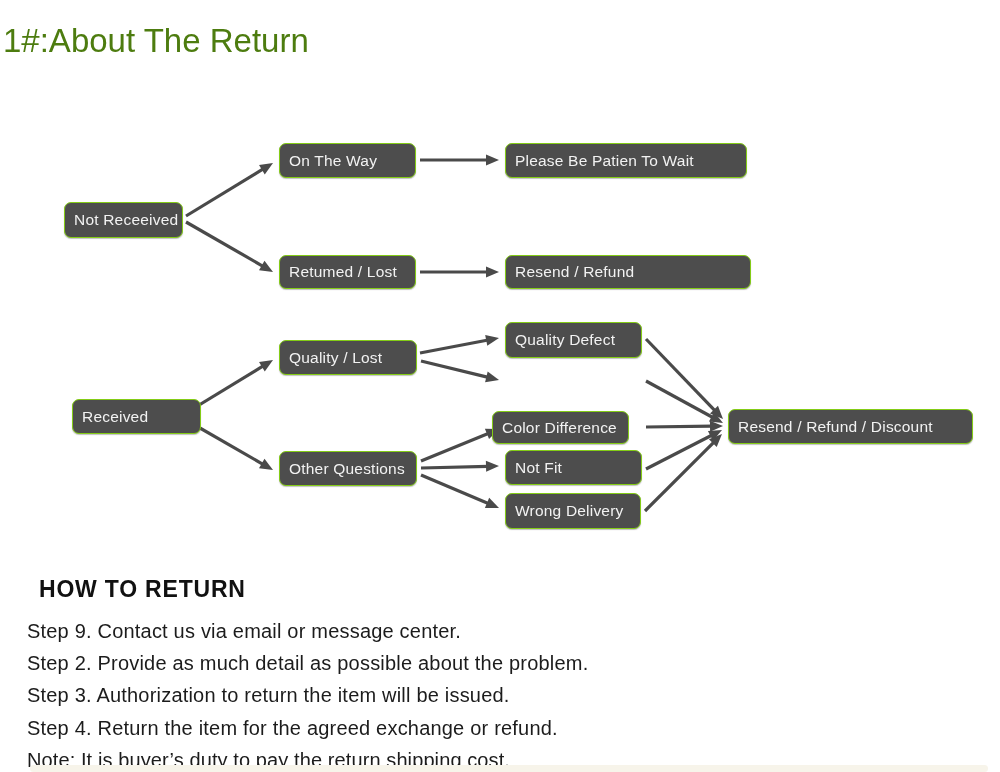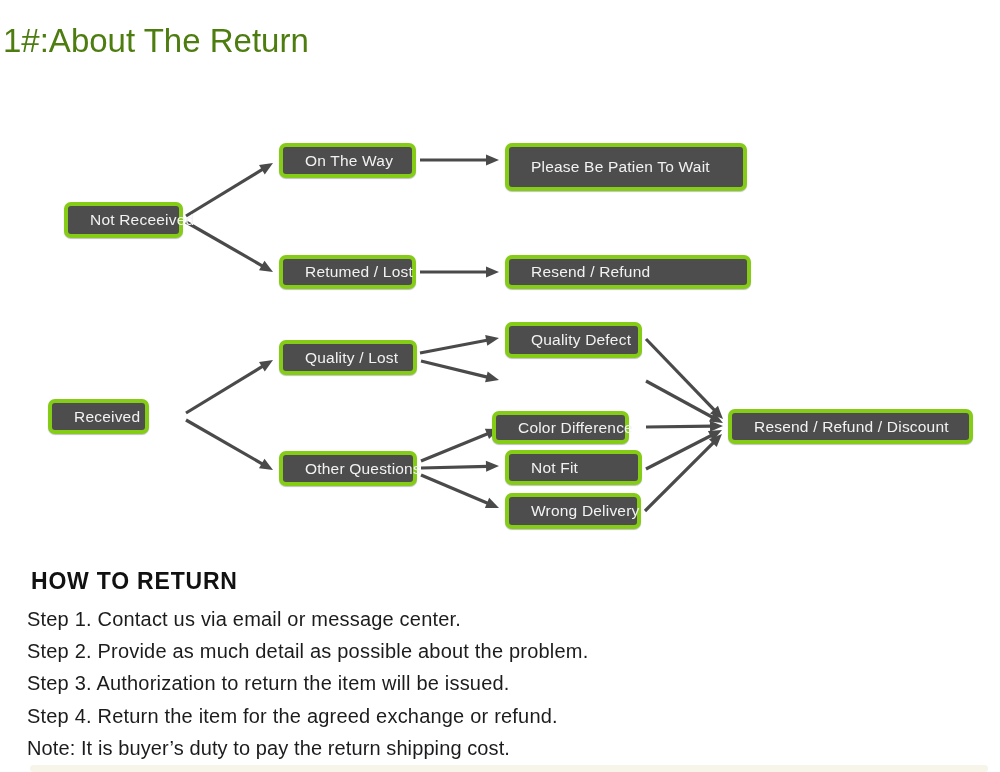--- a/index.html
+++ b/index.html
@@ -2,26 +2,26 @@
 <html><head>
 <meta charset="utf-8">
 <style>
   html,body{margin:0;padding:0;background:#ffffff;}
   #page{position:relative;width:1000px;height:772px;background:#ffffff;overflow:hidden;
         font-family:"Liberation Sans",sans-serif;}
   #page-title{position:absolute;left:3px;top:22px;font-size:33px;font-weight:500;
         color:#4d7c0f;letter-spacing:0px;white-space:nowrap;}
   #flow{position:absolute;left:0;top:0;width:1000px;height:772px;}
   #arrows{position:absolute;left:0;top:0;pointer-events:none;}
-  .node{position:absolute;box-sizing:border-box;background:#4d4d4d;border:4px solid #84cc16;
+  .node{position:absolute;box-sizing:border-box;background:#4d4d4d;border:1px solid #84cc16;
         border-radius:7px;color:#f2f2f2;font-size:15.5px;display:flex;align-items:center;
-        padding-left:22px;white-space:nowrap;letter-spacing:0.2px;
+        padding-left:9px;white-space:nowrap;letter-spacing:0.2px;
         box-shadow:0 1px 1px rgba(0,0,0,0.25);}
   #howto{position:absolute;left:27px;top:563px;color:#1c1c1c;}
-  #howto h2{margin:4px;font-size:23px;font-weight:700;letter-spacing:0.8px;line-height:28px;color:#111;}
+  #howto h2{margin:12px;font-size:23px;font-weight:700;letter-spacing:0.8px;line-height:28px;color:#111;}
   #howto p{margin:0;font-size:20px;line-height:32.2px;letter-spacing:0.2px;white-space:nowrap;}
   #howto p.first{margin-top:8px;}
   #howto p.note{font-weight:400;letter-spacing:0.1px;}
   #bottom-bar{position:absolute;left:30px;top:765px;width:958px;height:7px;
         background:#f7f4ea;border-radius:4px;}
 </style>
 </head>
 <body>
 
 <div id="page">
@@ -59,36 +59,36 @@
         <line x1="646" y1="427" x2="712.0009275264573" y2="426.142845097059" stroke="#4a4a4a" stroke-width="3.2"></line>
         <polygon points="723,426 710.0725187161609,431.6683531696593 709.9296736191018,420.6692806961165" fill="#4a4a4a"></polygon>
         <line x1="646" y1="469" x2="712.2133489320571" y2="435.02209725854965" stroke="#4a4a4a" stroke-width="3.2"></line>
         <polygon points="722,430 712.9450064580695,440.8285313849847 707.92290919952,431.0418803170418" fill="#4a4a4a"></polygon>
         <line x1="645" y1="511" x2="714.221825406948" y2="441.77817459305203" stroke="#4a4a4a" stroke-width="3.2"></line>
         <polygon points="722,434 716.6966991411009,447.0814754519511 708.9185245480489,439.30330085889915" fill="#4a4a4a"></polygon>
       </svg>
 
     <div class="node" style="left:64px;top:202px;width:119px;height:36px">Not Receeived</div>
     <div class="node" style="left:279px;top:143px;width:137px;height:35px">On The Way</div>
-    <div class="node" style="left:505px;top:143px;width:242px;height:48px">Please Be Patien To Wait</div>
+    <div class="node" style="left:505px;top:143px;width:242px;height:35px">Please Be Patien To Wait</div>
     <div class="node" style="left:279px;top:255px;width:137px;height:34px">Retumed / Lost</div>
     <div class="node" style="left:505px;top:255px;width:246px;height:34px">Resend / Refund</div>
-    <div class="node" style="left:48px;top:399px;width:101px;height:35px">Received</div>
+    <div class="node" style="left:72px;top:399px;width:129px;height:35px">Received</div>
     <div class="node" style="left:279px;top:340px;width:138px;height:35px">Quality / Lost</div>
     <div class="node" style="left:279px;top:451px;width:138px;height:35px">Other Questions</div>
     <div class="node" style="left:505px;top:322px;width:137px;height:36px">Quality Defect</div>
     <div class="node" style="left:492px;top:411px;width:137px;height:33px">Color Difference</div>
     <div class="node" style="left:505px;top:450px;width:137px;height:35px">Not Fit</div>
     <div class="node" style="left:728px;top:409px;width:245px;height:35px">Resend / Refund / Discount</div>
     <div class="node" style="left:505px;top:493px;width:136px;height:36px">Wrong Delivery</div>
   </div>
 
   <div id="howto">
     <h2>HOW TO RETURN</h2>
-    <p class="first">Step 1. Contact us via email or message center.</p>
+    <p class="first">Step 9. Contact us via email or message center.</p>
     <p>Step 2. Provide as much detail as possible about the problem.</p>
     <p>Step 3. Authorization to return the item will be issued.</p>
     <p>Step 4. Return the item for the agreed exchange or refund.</p>
     <p class="note">Note: It is buyer’s duty to pay the return shipping cost.</p>
   </div>
 
   <div id="bottom-bar"></div>
 </div>
 
 </body></html>

